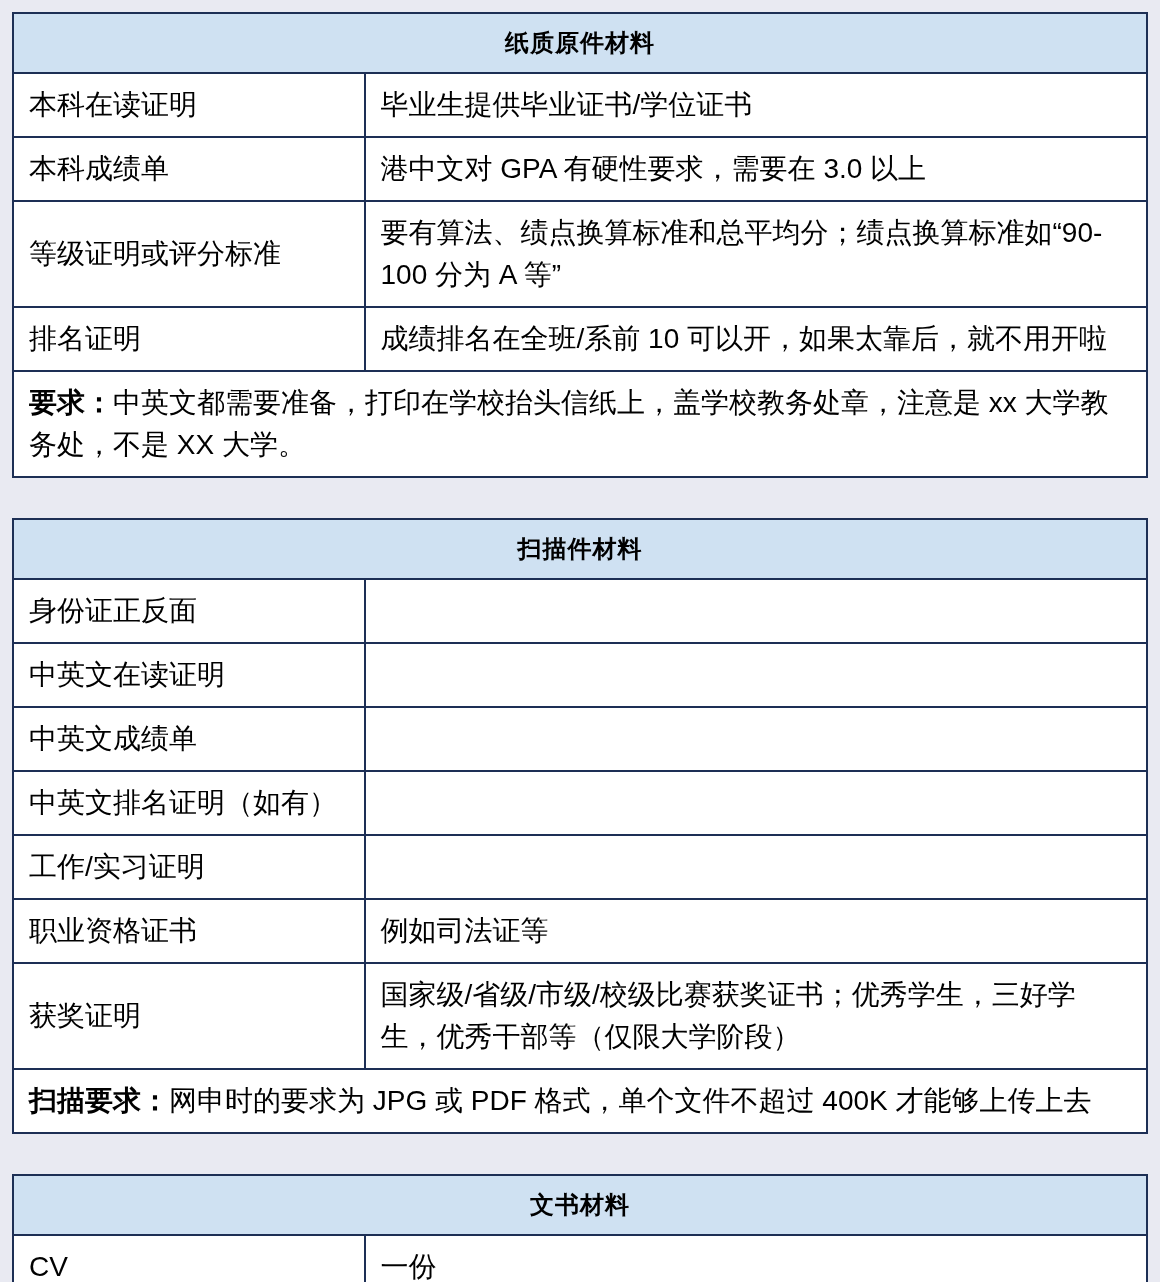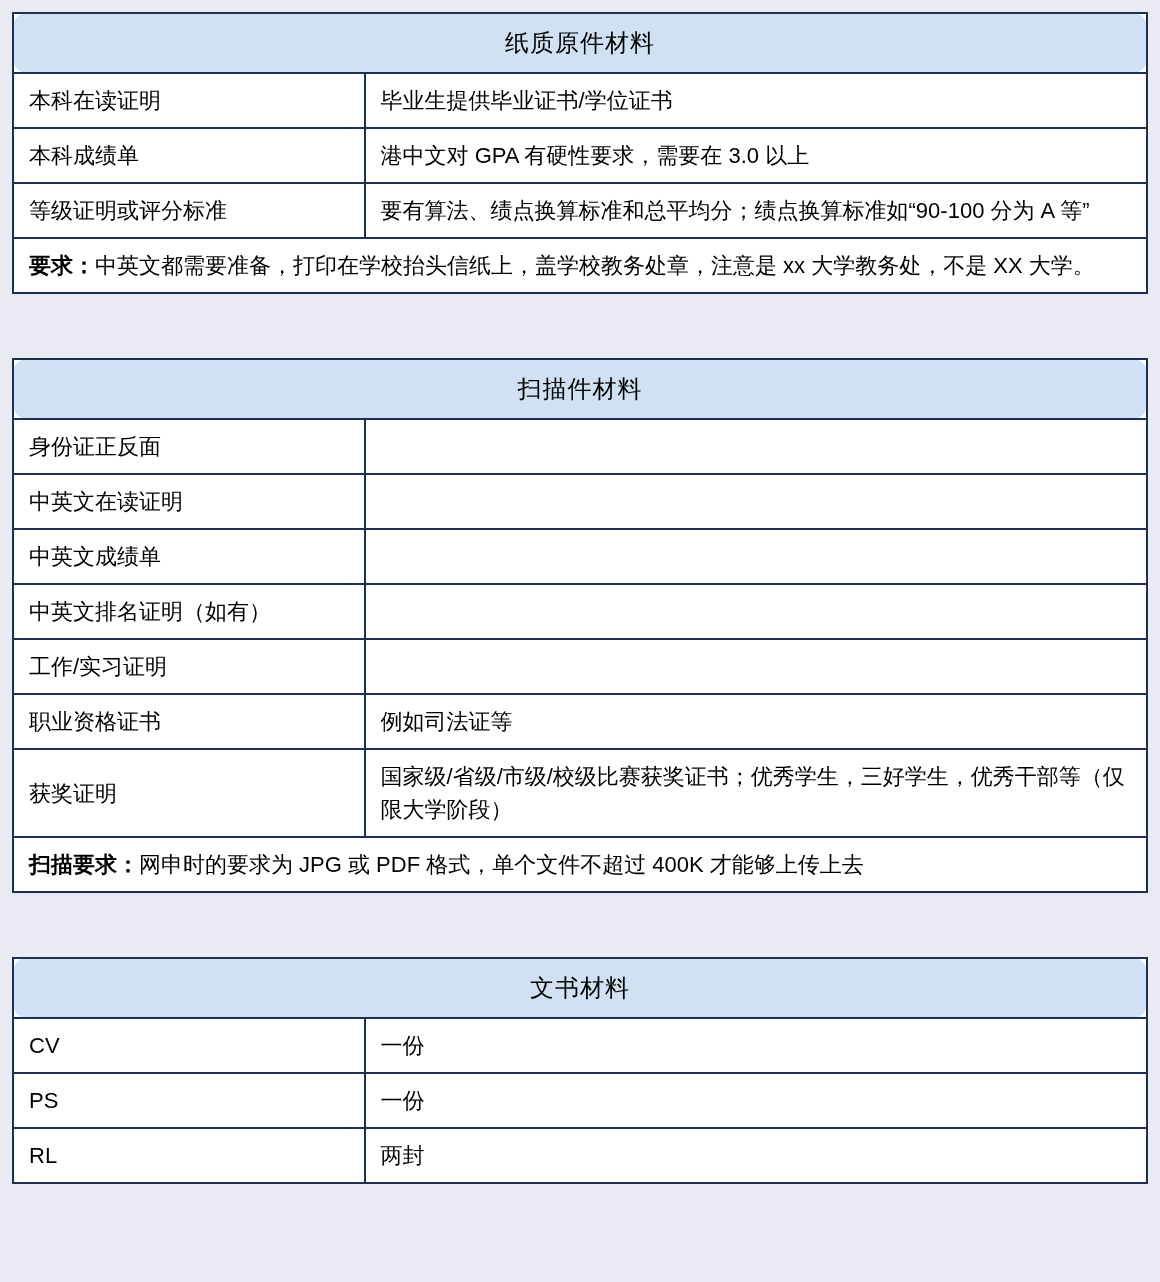--- a/index.html
+++ b/index.html
@@ -19,43 +19,42 @@
     min-height: 1282px;
     padding: 12px 12px 16px 12px;
   }
   table.materials {
     width: 100%;
     border-collapse: collapse;
     background: #ffffff;
     table-layout: fixed;
   }
   table.materials + table.materials {
-    margin-top: 64px;
+    margin-top: 40px;
   }
   .materials col.c1 { width: 31%; }
   .materials col.c2 { width: 69%; }
   .materials th,
   .materials td {
     border: 2px solid #1d2f55;
-    font-size: 22px;
+    font-size: 28px;
     font-weight: 500;
     line-height: 1.5;
     padding: 10px 15px;
     vertical-align: middle;
     word-break: break-word;
     text-align: left;
   }
   .materials .table-title {
     background: #cfe1f2;
     text-align: center;
     font-size: 24px;
-    font-weight: 400;
+    font-weight: 700;
     letter-spacing: 1px;
     padding: 11px 15px;
-    border-radius: 14px;
   }
   .materials td.value-cell:empty::after {
     content: "\00a0";
   }
   .note-cell .note-label {
     font-weight: 700;
     font-family: Liberation Serif, serif;
   }
 </style>
 </head>
@@ -78,20 +77,24 @@
         <td class="label-cell">本科在读证明</td>
         <td class="value-cell">毕业生提供毕业证书/学位证书</td>
       </tr>
       <tr>
         <td class="label-cell">本科成绩单</td>
         <td class="value-cell">港中文对 GPA 有硬性要求，需要在 3.0 以上</td>
       </tr>
       <tr>
         <td class="label-cell">等级证明或评分标准</td>
         <td class="value-cell">要有算法、绩点换算标准和总平均分；绩点换算标准如“90-100 分为 A 等”</td>
+      </tr>
+      <tr>
+        <td class="label-cell">排名证明</td>
+        <td class="value-cell">成绩排名在全班/系前 10 可以开，如果太靠后，就不用开啦</td>
       </tr>
       <tr>
         <td colspan="2" class="note-cell">
           <span class="note-label">要求：</span><span class="note-text">中英文都需要准备，打印在学校抬头信纸上，盖学校教务处章，注意是 xx 大学教务处，不是 XX 大学。</span>
         </td>
       </tr>
     </tbody>
   </table>
 
   <table class="materials">

